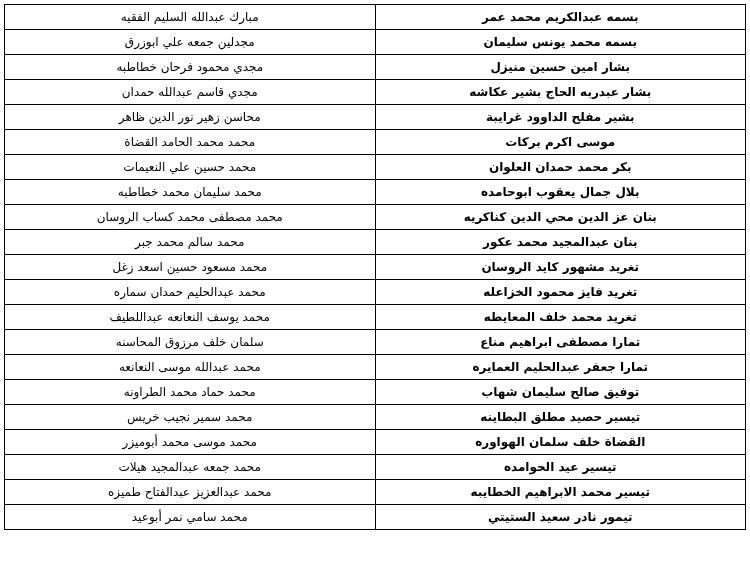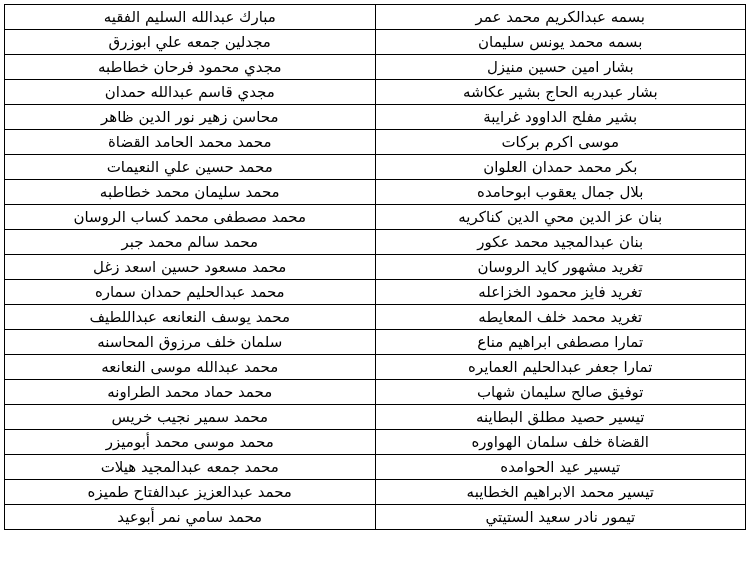--- a/index.html
+++ b/index.html
@@ -24,28 +24,28 @@
     width: 742px;
     border-collapse: collapse;
     table-layout: fixed;
     direction: rtl;
   }
   table.names-table td {
     border: 1px solid #000000;
     height: 22px;
     text-align: center;
     vertical-align: middle;
-    font-size: 15px;
+    font-size: 12px;
     font-family: "DejaVu Sans", sans-serif;
     color: #000000;
     padding: 1px 4px;
     white-space: nowrap;
     overflow: hidden;
   }
-  table.names-table td.col-right { width: 50%; }
+  table.names-table td.col-right { width: 50%; font-weight: bold; }
   table.names-table td.col-left  { width: 50%; }
 </style>
 </head>
 <body>
 
 <div class="sheet">
   <table class="names-table">
     <tbody>
       <tr>
         <td class="col-right">بسمه عبدالكريم محمد عمر</td>

